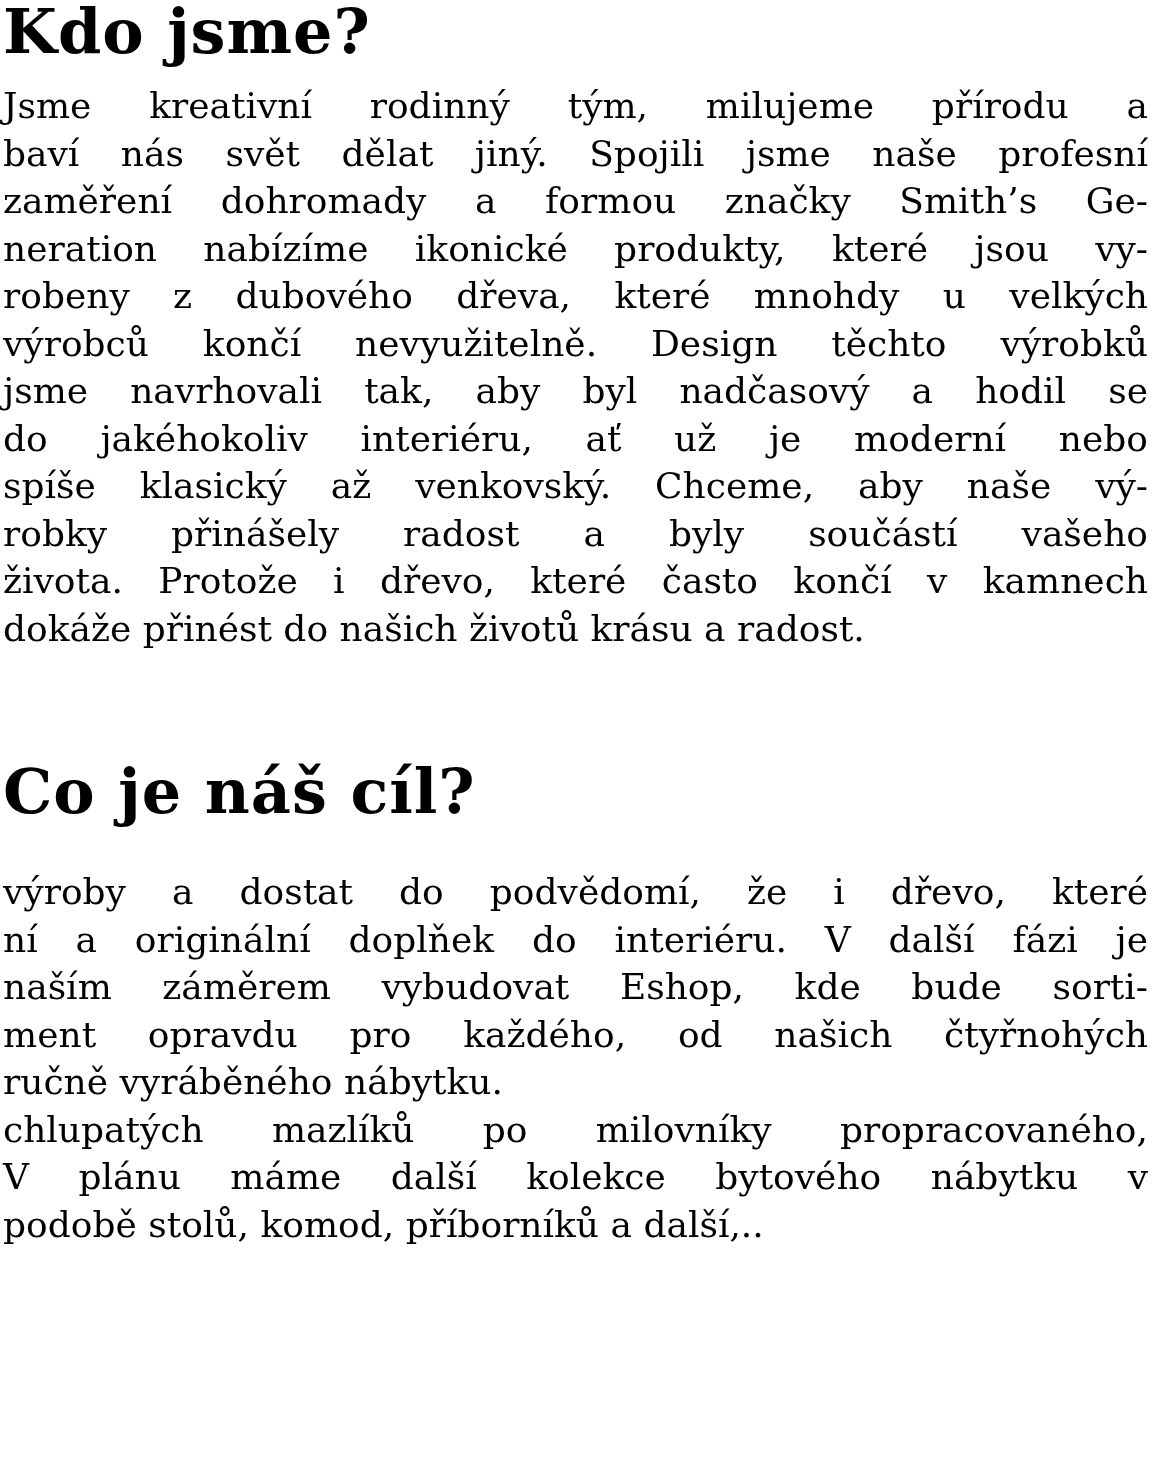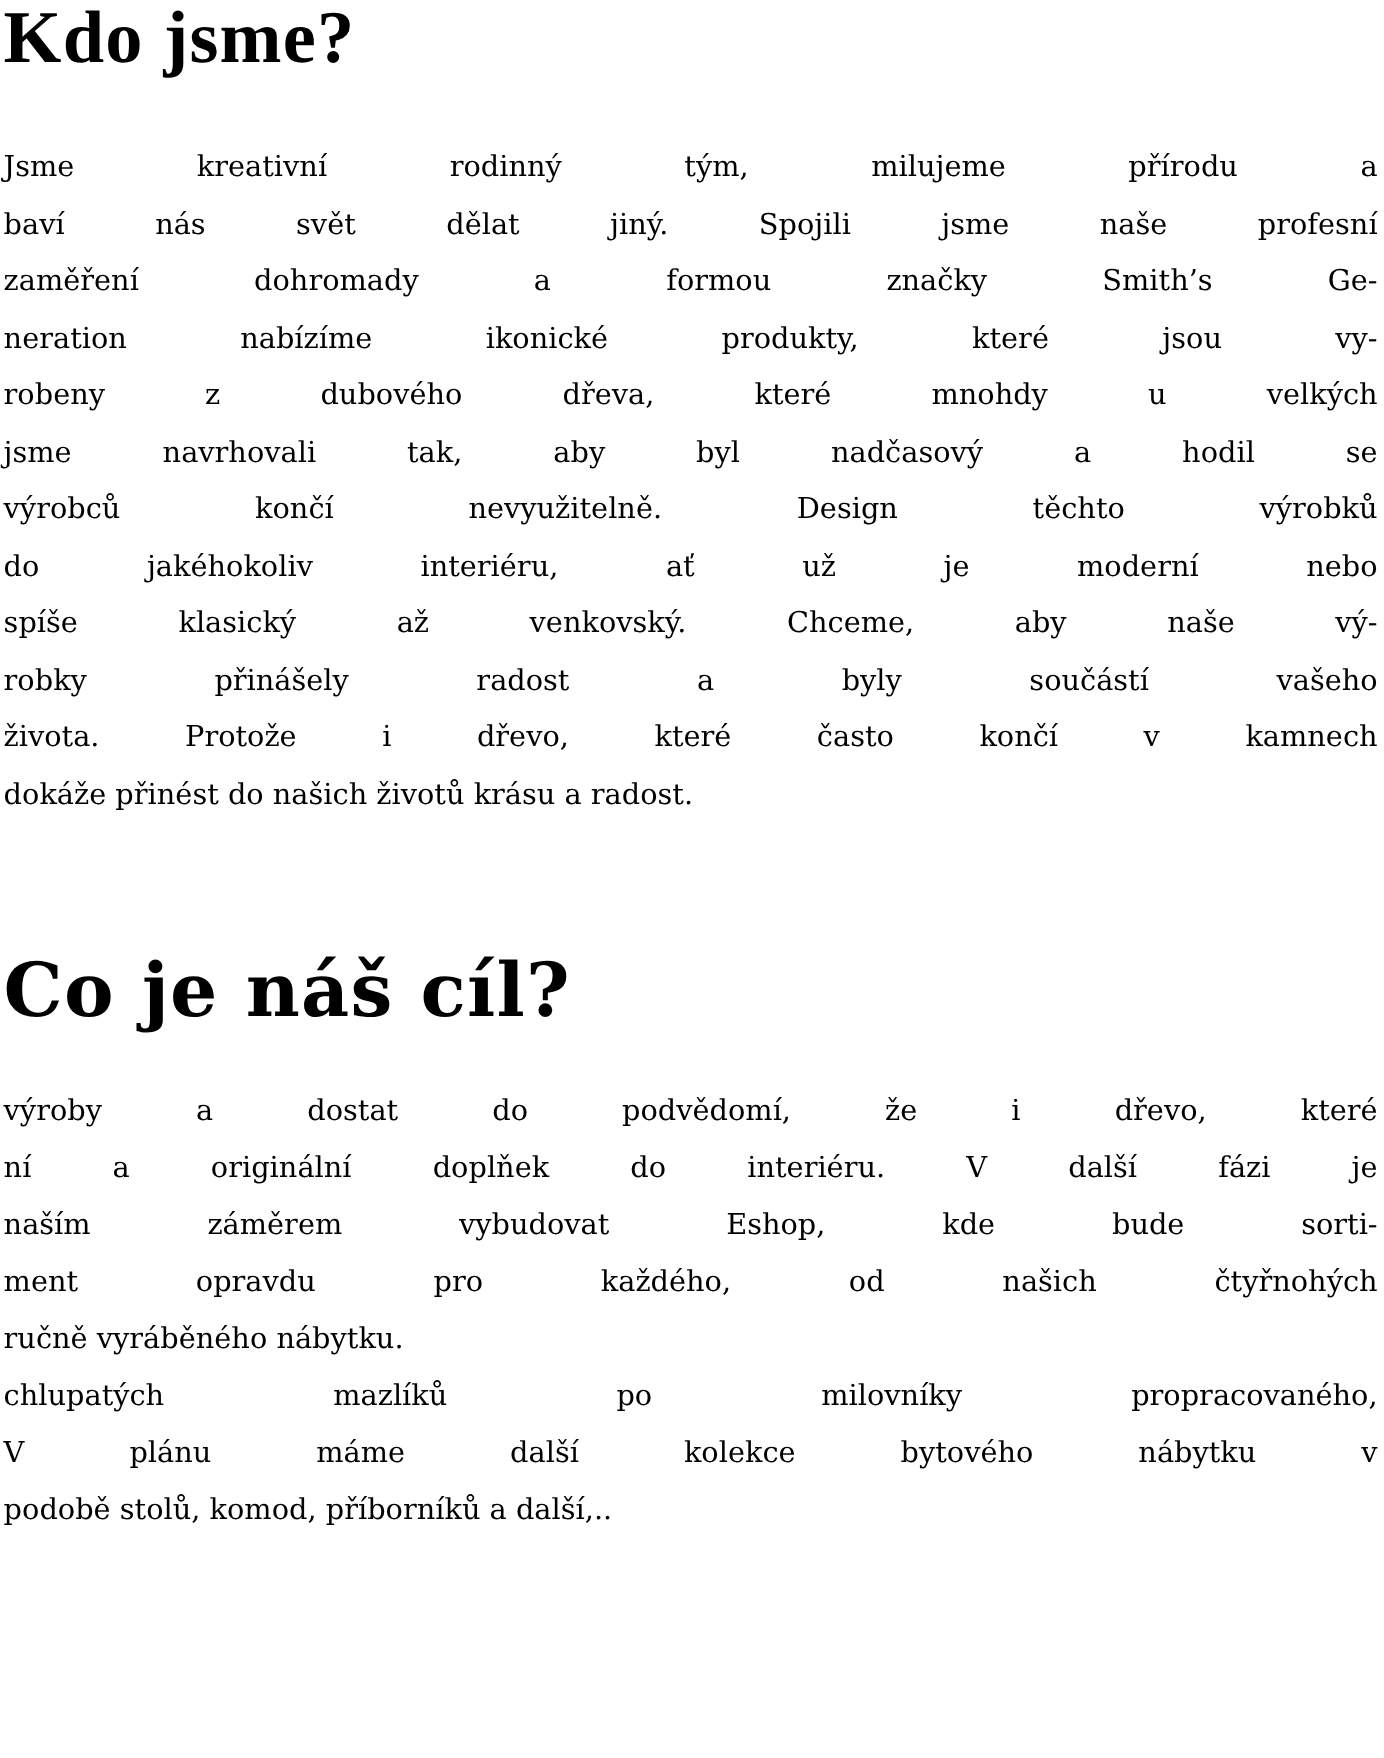--- a/index.html
+++ b/index.html
@@ -16,24 +16,24 @@
     font-family: "DejaVu Serif", "Liberation Serif", serif;
   }
   h1.section-heading {
     font-size: 62px;
     line-height: 64px;
     font-weight: bold;
     letter-spacing: 1px;
     margin: 0;
     font-family: "DejaVu Serif", "Liberation Serif", serif;
   }
-  #section-who .section-heading { margin: 0 0 52px 0; font-family: Liberation Serif, serif; }
+  #section-who .section-heading { margin: 0 0 18px 0; }
   #section-goal .section-heading { margin: 108px 0 44px 0; }
   .para {
-    font-size: 24px;
+    font-size: 36px;
     line-height: 47.5px;
     margin: 0;
   }
   .para .line {
     text-align: justify;
     text-align-last: justify;
   }
   .para .line.final {
     text-align-last: left;
   }
@@ -42,22 +42,22 @@
 <body>
 
 <section id="section-who">
   <h1 class="section-heading">Kdo jsme?</h1>
   <div class="para">
       <div class="line">Jsme kreativní rodinný tým, milujeme přírodu a</div>
       <div class="line">baví nás svět dělat jiný. Spojili jsme naše profesní</div>
       <div class="line">zaměření dohromady a formou značky Smith’s Ge-</div>
       <div class="line">neration nabízíme ikonické produkty, které jsou vy-</div>
       <div class="line">robeny z dubového dřeva, které mnohdy u velkých</div>
+      <div class="line">výrobců končí nevyužitelně. Design těchto výrobků</div>
       <div class="line">jsme navrhovali tak, aby byl nadčasový a hodil se</div>
-      <div class="line">výrobců končí nevyužitelně. Design těchto výrobků</div>
       <div class="line">do jakéhokoliv interiéru, ať už je moderní nebo</div>
       <div class="line">spíše klasický až venkovský. Chceme, aby naše vý-</div>
       <div class="line">robky přinášely radost a byly součástí vašeho</div>
       <div class="line">života. Protože i dřevo, které často končí v kamnech</div>
       <div class="line final">dokáže přinést do našich životů krásu a radost.</div>
     </div>
 </section>
 
 <section id="section-goal">
   <h1 class="section-heading">Co je náš cíl?</h1>

